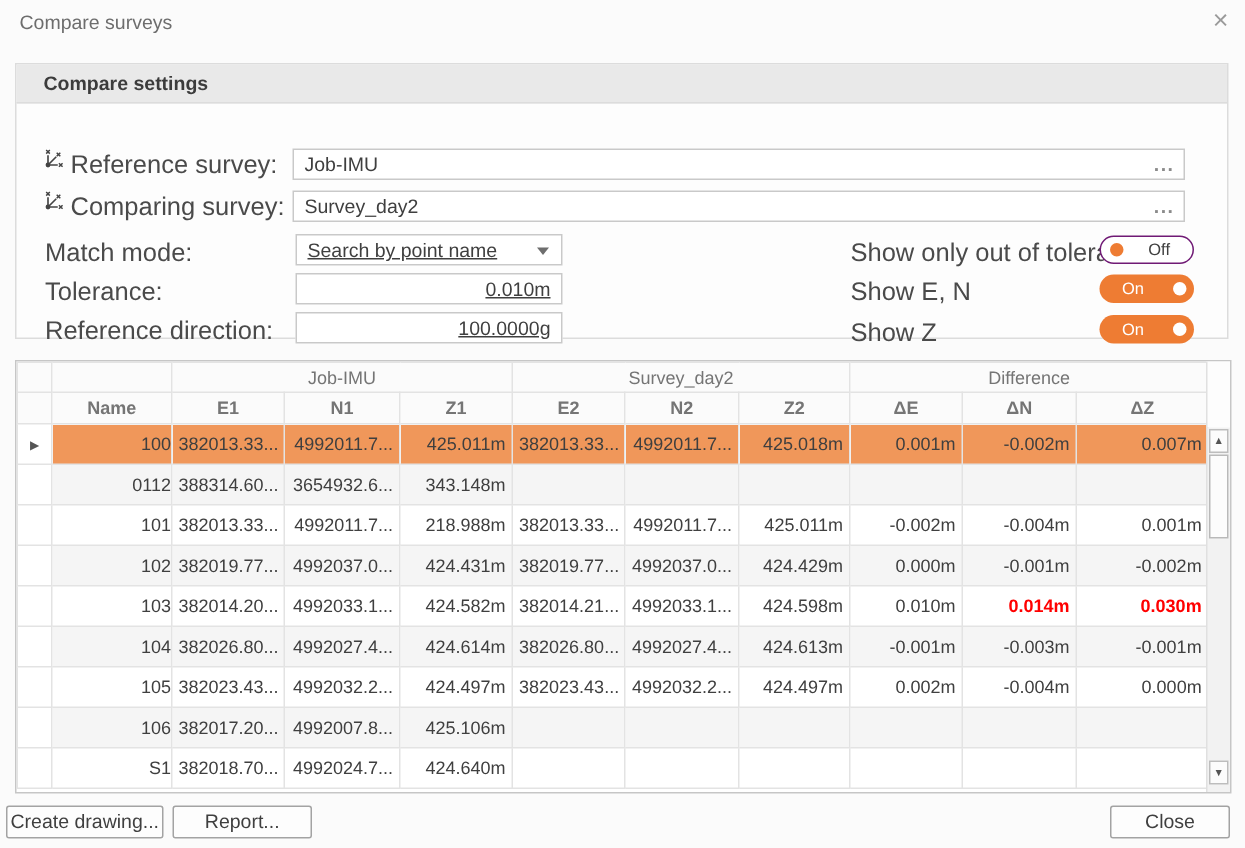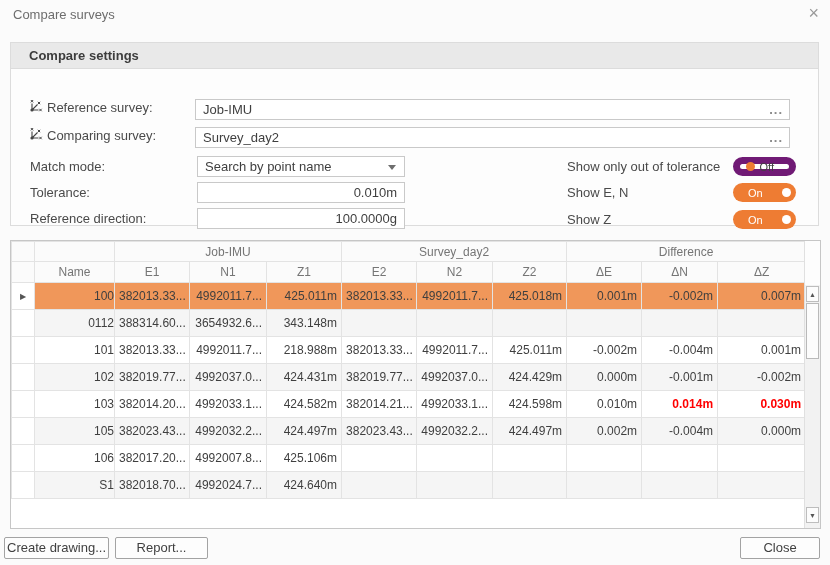--- a/index.html
+++ b/index.html
@@ -17,48 +17,48 @@
   .title { position:absolute; left:13px; top:7px; font-size:13px; color:#6d6d6d; }
   .close-x { position:absolute; right:11px; top:3px; font-size:18px; color:#9a9a9a; cursor:pointer; line-height:20px; }
 
   
   .groupbox { position:absolute; left:10px; top:42px; width:809px; height:184px;
               background:#fdfdfd; border:1px solid #dcdcdc; }
   .groupbox-header { height:26px; background:#e9e9e9; border-bottom:1px solid #dcdcdc;
                      line-height:25px; padding-left:18px; font-size:13px; font-weight:bold; color:#3c3c3c; }
   .gb-body { position:relative; width:100%; height:156px; }
 
-  .lbl { position:absolute; font-size:13px; color:#4a4a4a; white-space:nowrap; }
+  .lbl { position:absolute; font-size:17px; color:#4a4a4a; white-space:nowrap; }
   .survey-icon { position:absolute; width:15px; height:15px; }
 
   .field { position:absolute; background:#fff; border:1px solid #c9c9c9; font-size:13px;
            color:#3f3f3f; line-height:19px; padding:0 7px; }
   .field.survey { left:184px; width:595px; height:21px; }
   .browse-dots { position:absolute; right:6px; top:0; color:#8a8a8a; font-weight:bold; letter-spacing:1px; cursor:pointer; }
-  .field.small { left:186px; width:208px; height:21px; }
+  .field.small { left:186px; width:178px; height:21px;text-decoration:underline; }
   .right-align { text-align:right; }
   .dd-arrow { position:absolute; right:8px; top:8px; width:0; height:0;
               border-left:4px solid transparent; border-right:4px solid transparent; border-top:5px solid #6e6e6e; }
 
   
   .toggle { position:absolute; left:722px; width:63px; height:19px; border-radius:10px;
             display:flex; align-items:center; font-size:11px; cursor:pointer; }
   .toggle.on  { background:var(--accent); color:#fff; justify-content:flex-start; padding-left:15px; }
   .toggle.on  .knob { position:absolute; right:5px; width:9px; height:9px; border-radius:50%; background:#fff; }
-  .toggle.off { background:#fff; border:7px solid #701a75; color:#3f3f3f; justify-content:flex-end; padding-right:15px; }
+  .toggle.off { background:#fff; border:1px solid #701a75; color:#3f3f3f; justify-content:flex-end; padding-right:15px; }
   .toggle.off .knob { position:absolute; left:6px; width:9px; height:9px; border-radius:50%; background:var(--accent); }
 
   
   .tbl { position:absolute; left:10px; top:240px; width:811px; height:289px;
          background:#fff; border:1px solid #c6c6c6; }
   table { border-collapse:collapse; table-layout:fixed; width:794px; font-size:12px; }
   th, td { border:1px solid #e3e3e3; overflow:hidden; white-space:nowrap; }
   thead th { background:#fbfbfb; color:#757575; font-weight:normal; text-align:center; }
   thead tr.grp th { height:20px; }
-  thead tr.cols th { height:21px; }
+  thead tr.cols th { height:21px;font-weight:bold; }
   tbody td { height:27px; color:#3f3f3f; }
   tbody tr:nth-child(even) td { background:#f5f5f5; }
   td.sel-cell { text-align:center; font-size:8px; color:#555; background:#fff !important; }
   td.name-cell { padding-left:6px; text-align:right; }
   td.num-cell  { padding:0 4px; text-align:right; }
   tr.selected td { background:var(--selection) !important; }
   tr.selected td.sel-cell { background:#fff !important; }
   td.red { color:var(--red); font-weight:bold; }
 
   
@@ -242,20 +242,33 @@
             <td class="num-cell">424.582m</td>
             <td class="num-cell">382014.21...</td>
             <td class="num-cell">4992033.1...</td>
             <td class="num-cell">424.598m</td>
             <td class="num-cell">0.010m</td>
             <td class="num-cell red">0.014m</td>
             <td class="num-cell red">0.030m</td>
           </tr>
           <tr>
             <td class="sel-cell"></td>
+            <td class="name-cell">104</td>
+            <td class="num-cell">382026.80...</td>
+            <td class="num-cell">4992027.4...</td>
+            <td class="num-cell">424.614m</td>
+            <td class="num-cell">382026.80...</td>
+            <td class="num-cell">4992027.4...</td>
+            <td class="num-cell">424.613m</td>
+            <td class="num-cell">-0.001m</td>
+            <td class="num-cell">-0.003m</td>
+            <td class="num-cell">-0.001m</td>
+          </tr>
+          <tr>
+            <td class="sel-cell"></td>
             <td class="name-cell">105</td>
             <td class="num-cell">382023.43...</td>
             <td class="num-cell">4992032.2...</td>
             <td class="num-cell">424.497m</td>
             <td class="num-cell">382023.43...</td>
             <td class="num-cell">4992032.2...</td>
             <td class="num-cell">424.497m</td>
             <td class="num-cell">0.002m</td>
             <td class="num-cell">-0.004m</td>
             <td class="num-cell">0.000m</td>

